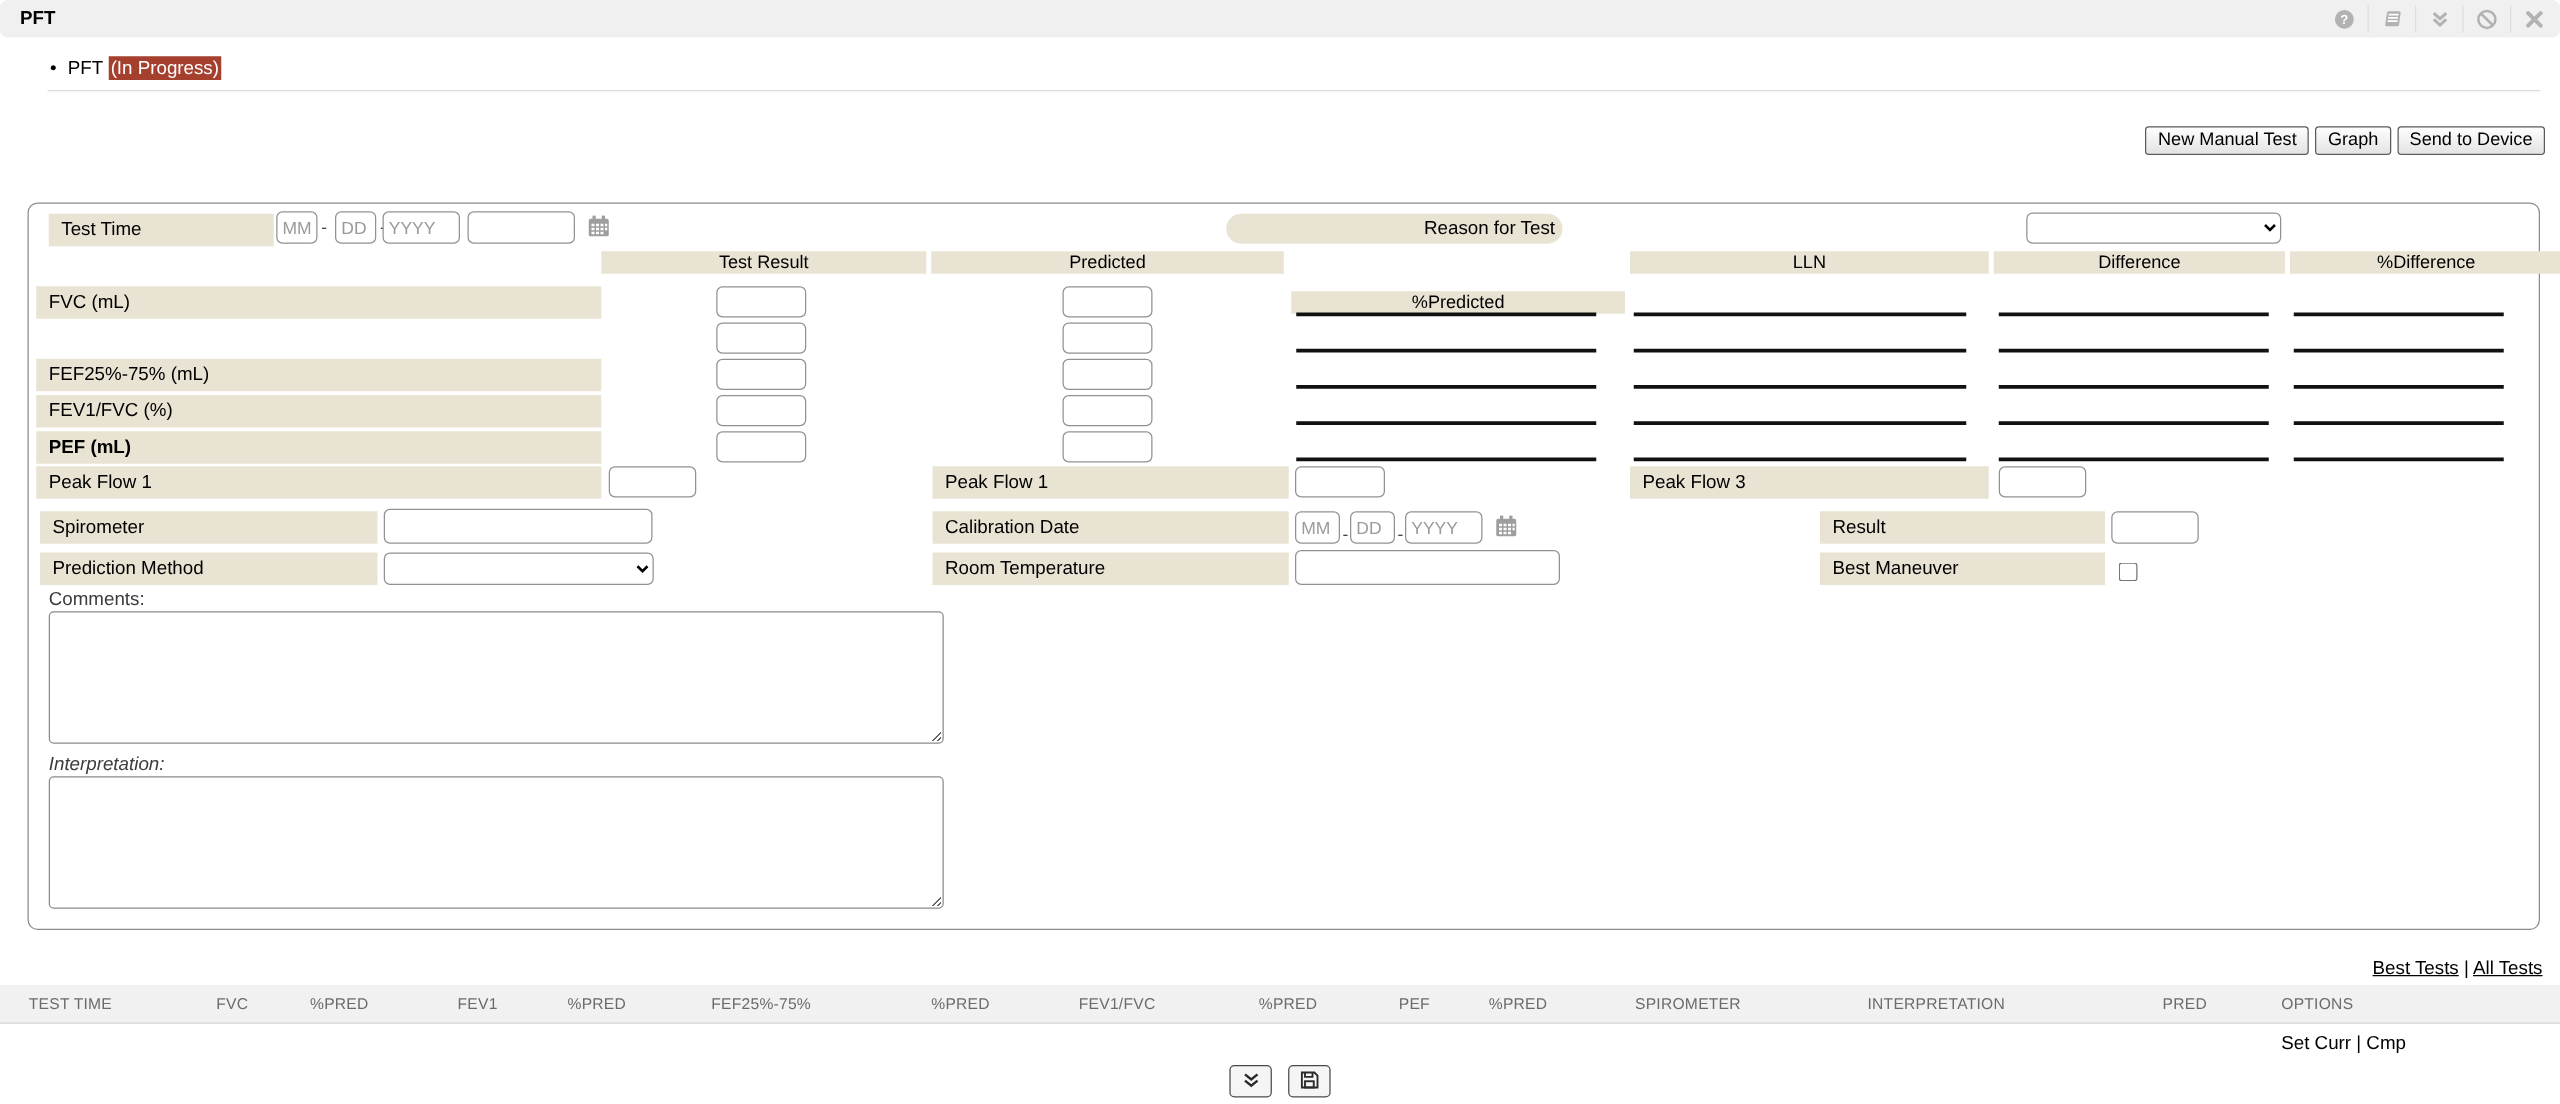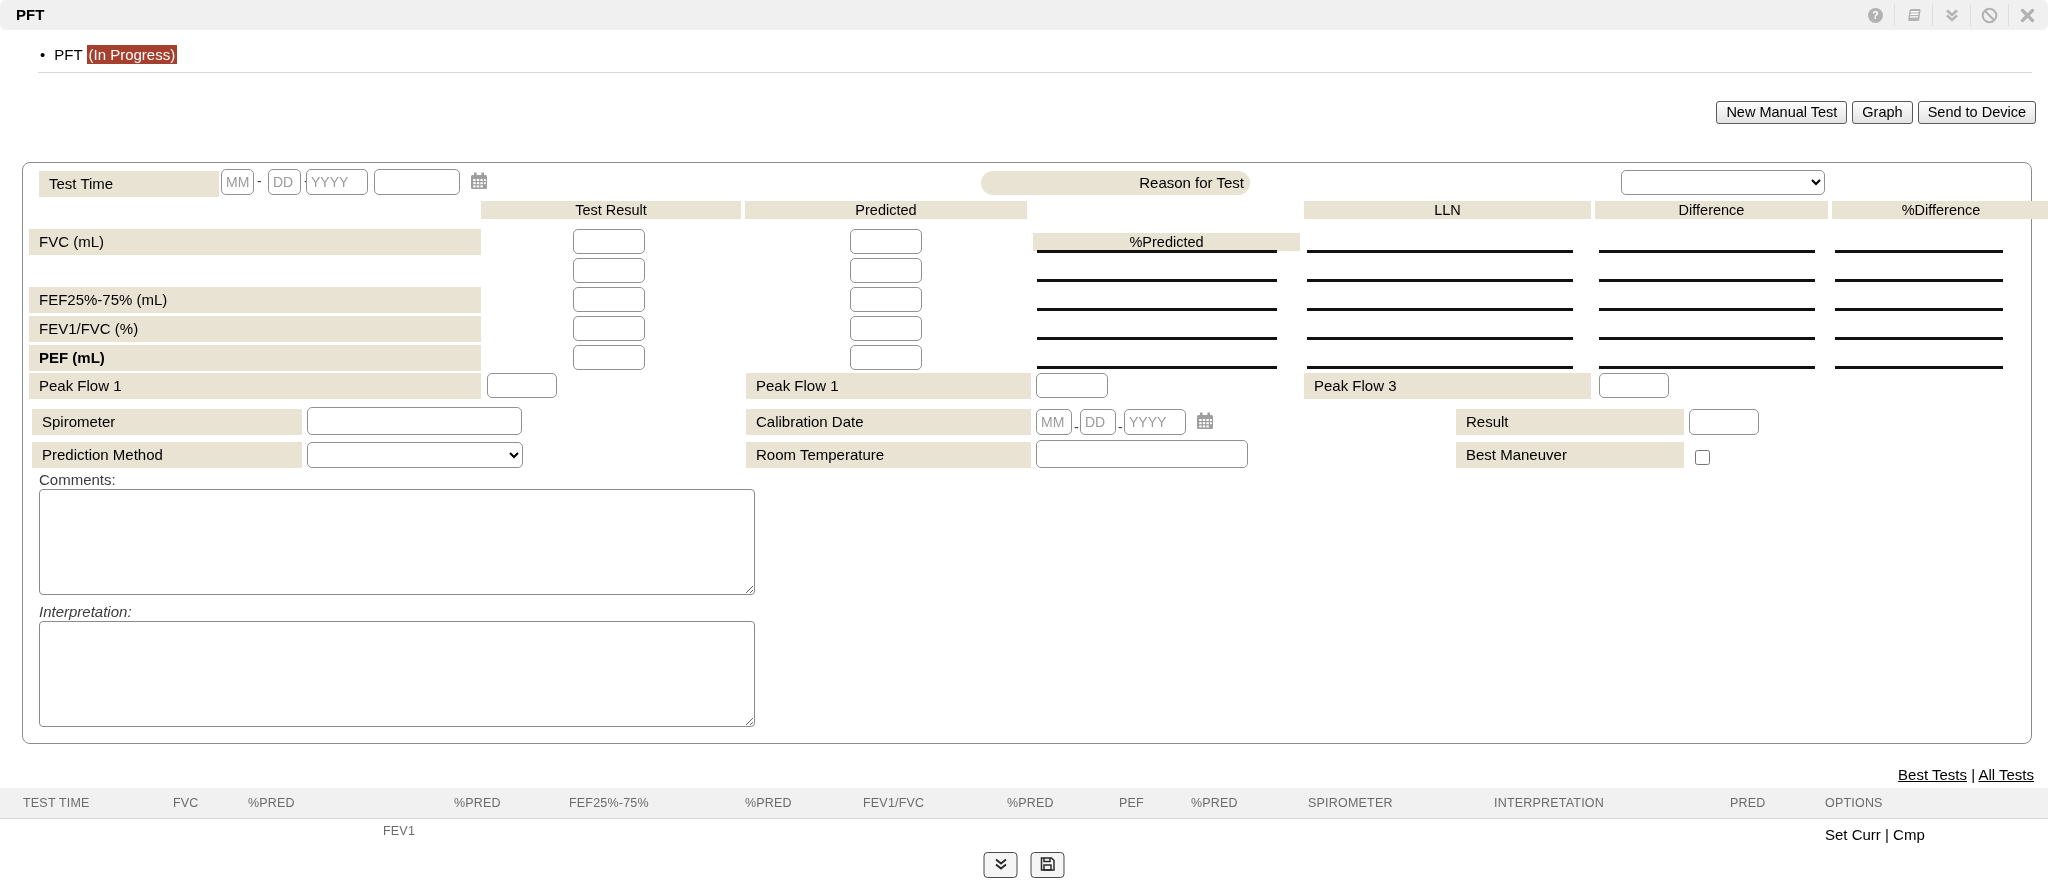--- a/index.html
+++ b/index.html
@@ -258,21 +258,21 @@
   <div class="viewlinks">
     <a>Best Tests</a>
     <span>|</span>
     <a>All Tests</a>
   </div>
 
   <div class="restable-head">
     <span class="rth" style="left:23px;">TEST TIME</span>
     <span class="rth" style="left:173px;">FVC</span>
     <span class="rth" style="left:248px;">%PRED</span>
-    <span class="rth" style="left:383px;margin-top:28px;">FEV1</span>
+    <span class="rth" style="left:366px;">FEV1</span>
     <span class="rth" style="left:454px;">%PRED</span>
     <span class="rth" style="left:569px;">FEF25%-75%</span>
     <span class="rth" style="left:745px;">%PRED</span>
     <span class="rth" style="left:863px;">FEV1/FVC</span>
     <span class="rth" style="left:1007px;">%PRED</span>
     <span class="rth" style="left:1119px;">PEF</span>
     <span class="rth" style="left:1191px;">%PRED</span>
     <span class="rth" style="left:1308px;">SPIROMETER</span>
     <span class="rth" style="left:1494px;">INTERPRETATION</span>
     <span class="rth" style="left:1730px;">PRED</span>

